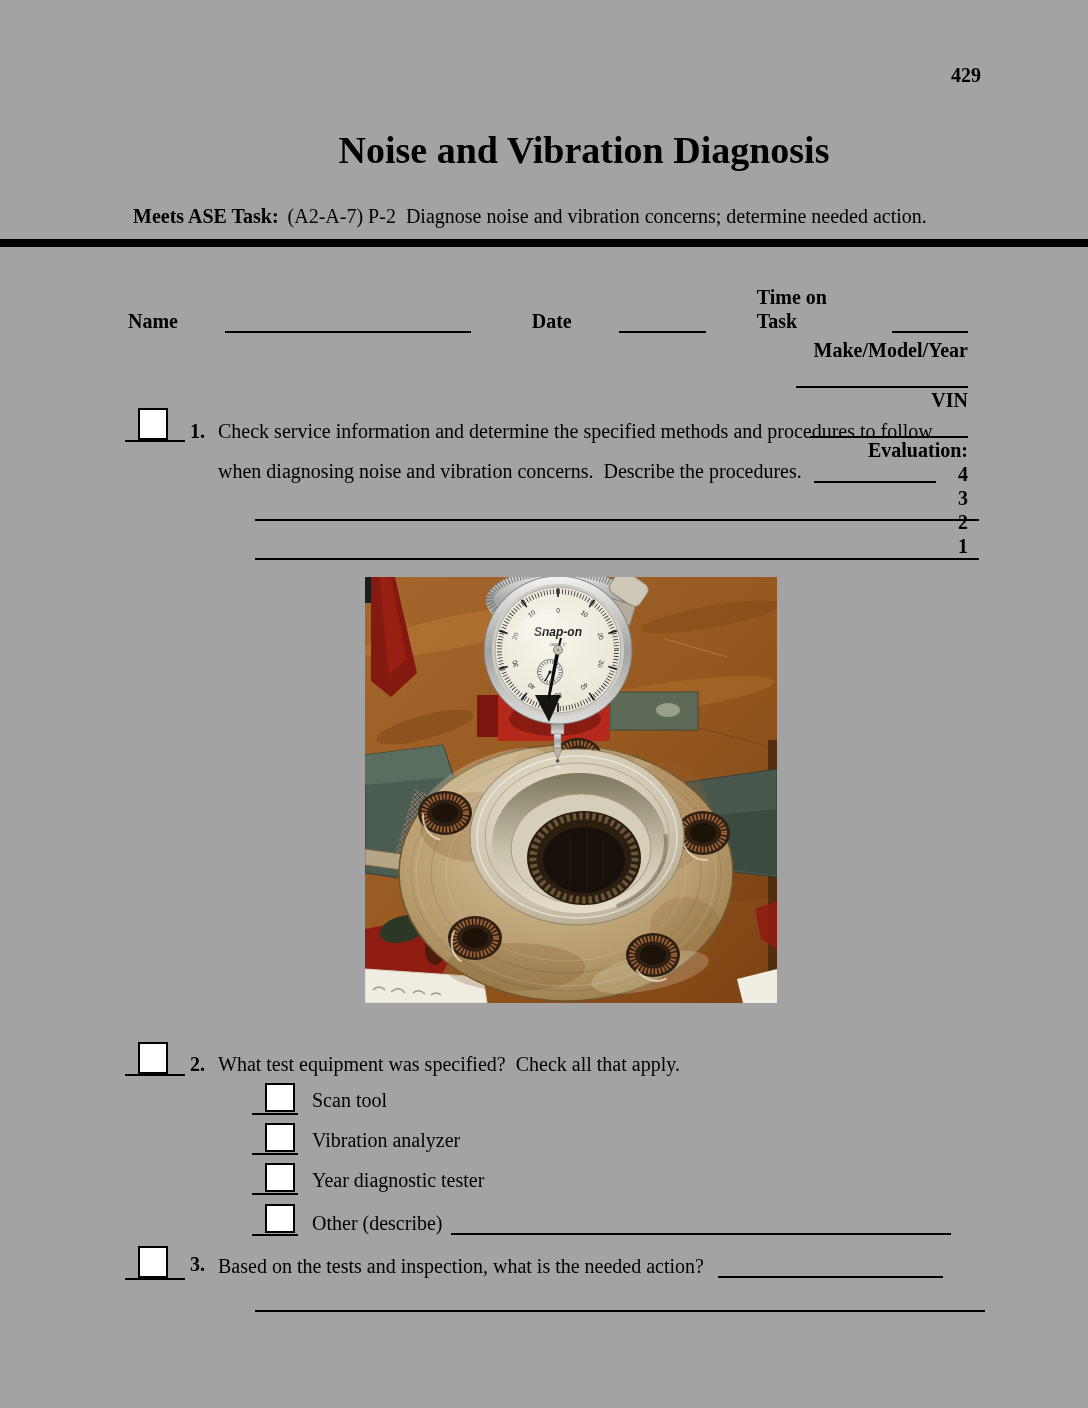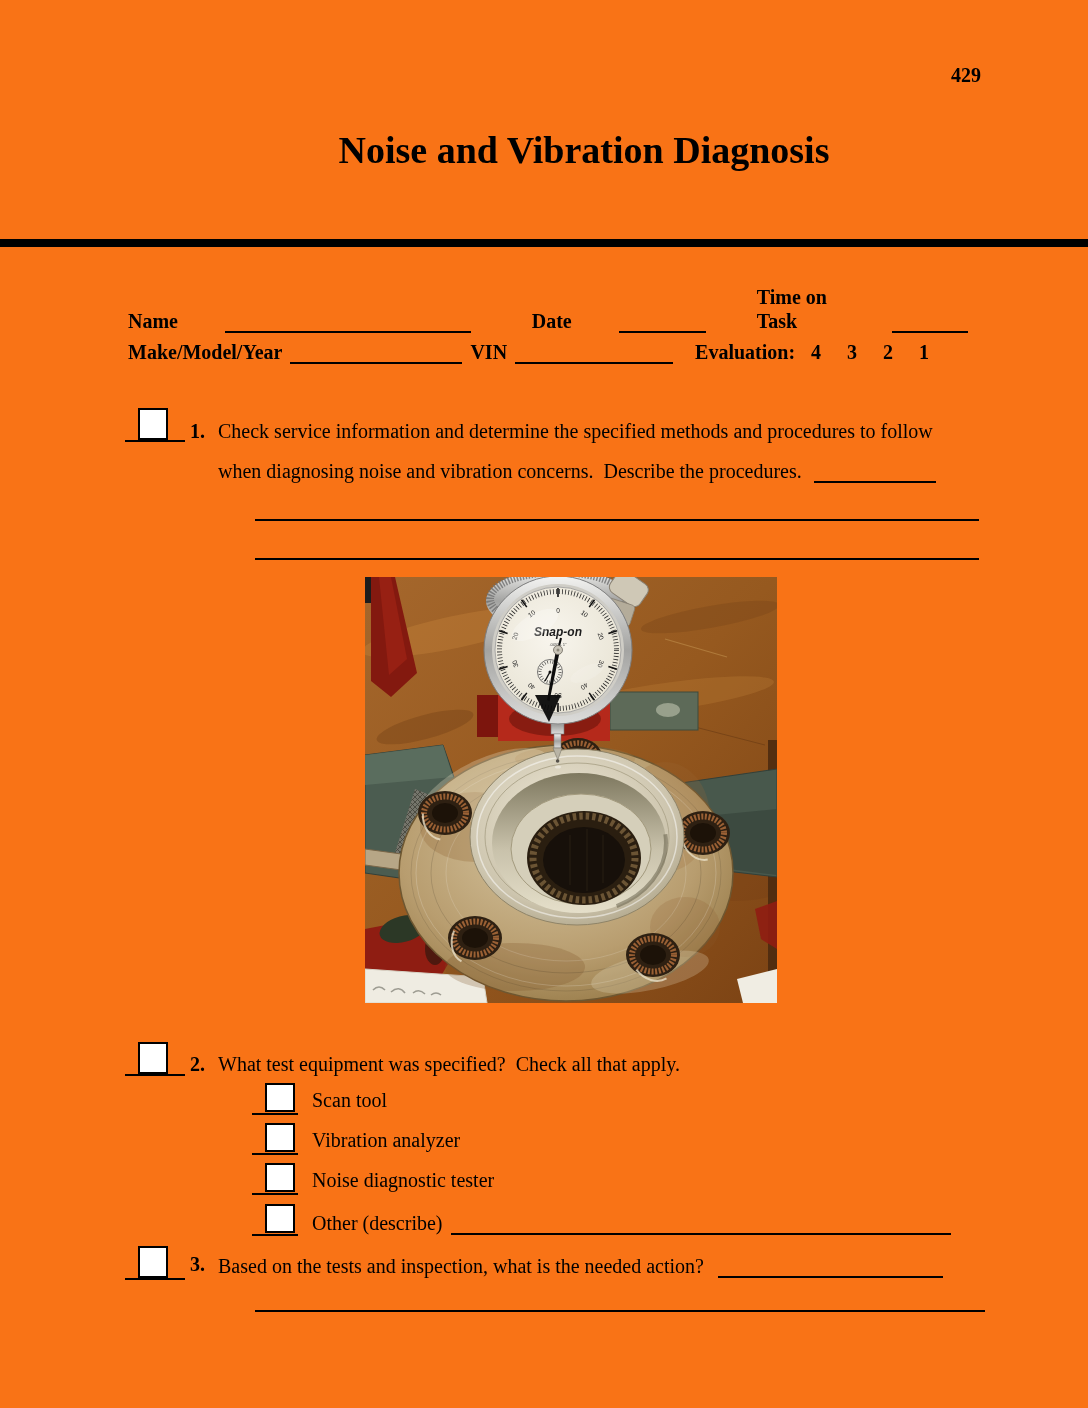--- a/index.html
+++ b/index.html
@@ -1,16 +1,16 @@
 <!DOCTYPE html>
 <html><head>
 <meta charset="utf-8">
 <style>
   html,body{margin:0;padding:0;background:#ffffff;}
-  .page{position:relative;width:1088px;height:1408px;background:#f97316;overflow:hidden;
+  .page{position:relative;width:1088px;height:1408px;background:#a3a3a3;overflow:hidden;
         font-family:"Liberation Serif",serif;color:#000;}
   .abs{position:absolute;line-height:24px;font-size:20px;}
   .b{font-weight:bold;}
   .pre{white-space:pre-wrap;}
   .center{left:0;width:1088px;text-align:center;}
   .title{font-size:38px;font-weight:bold;line-height:44px;}
   .rule{position:absolute;left:0;top:239px;width:1088px;height:8px;background:#000;}
   .row{display:flex;align-items:flex-end;}
   .ul{display:inline-block;border-bottom:2px solid #000;height:24px;}
   .bl{position:absolute;height:0;border-top:2px solid #000;}
@@ -24,32 +24,36 @@
   .schk .cbox{position:absolute;left:13px;top:0;width:26px;height:25px;border:2.5px solid #000;background:#fff;}
   .photo{position:absolute;left:365px;top:577px;width:412px;height:426px;}
 </style>
 </head>
 <body>
 
 <div class="page">
 
   <div class="abs b" style="left:951px;top:63px;">429</div>
   <div class="abs center title" style="top:128px;padding-left:40px;">Noise and Vibration Diagnosis</div>
+  <div class="abs" style="left:133px;top:204px;">
+    <span class="b">Meets ASE Task:</span>
+    <span class="pre" style="margin-left:4px;">(A2-A-7) P-2  Diagnose noise and vibration concerns; determine needed action.</span>
+  </div>
   <div class="rule"></div>
 
   <div class="abs row b" style="left:128px;top:285px;width:840px;gap:39px;">
     <span>Name</span>
     <span class="ul" style="width:322px;margin-left:8px;"></span>
     <span style="margin-left:22px;">Date</span>
     <span class="ul" style="width:114px;margin-left:8px;"></span>
     <span style="margin-left:12px;">Time on Task</span>
     <span class="ul" style="width:100px;margin-left:8px;"></span>
   </div>
 
-  <div class="abs row b" style="left:128px;top:338px;width:840px;">
+  <div class="abs row b" style="left:128px;top:338px;width:840px;flex-direction:column;">
     <span>Make/Model/Year</span>
     <span class="ul" style="width:172px;margin-left:8px;"></span>
     <span style="margin-left:8px;">VIN</span>
     <span class="ul" style="width:158px;margin-left:8px;"></span>
     <span style="margin-left:22px;">Evaluation:</span>
     <span style="margin-left:16px;">4</span>
     <span style="margin-left:26px;">3</span>
     <span style="margin-left:26px;">2</span>
     <span style="margin-left:26px;">1</span>
   </div>
@@ -303,21 +307,21 @@
   <div class="schk" style="left:252px;top:1123px;">
     <div class="cline"></div>
       <div class="cbox"></div>
   </div>
   <div class="abs" style="left:312px;top:1128px;">Vibration analyzer</div>
 
   <div class="schk" style="left:252px;top:1163px;">
     <div class="cline"></div>
       <div class="cbox"></div>
   </div>
-  <div class="abs" style="left:312px;top:1168px;">Noise diagnostic tester</div>
+  <div class="abs" style="left:312px;top:1168px;">Year diagnostic tester</div>
 
   <div class="schk" style="left:252px;top:1204px;">
     <div class="cline"></div>
       <div class="cbox"></div>
   </div>
   <div class="abs row" style="left:312px;top:1209px;">
     <span>Other (describe)</span>
     <span class="ul" style="width:500px;margin-left:8px;"></span>
   </div>
 

